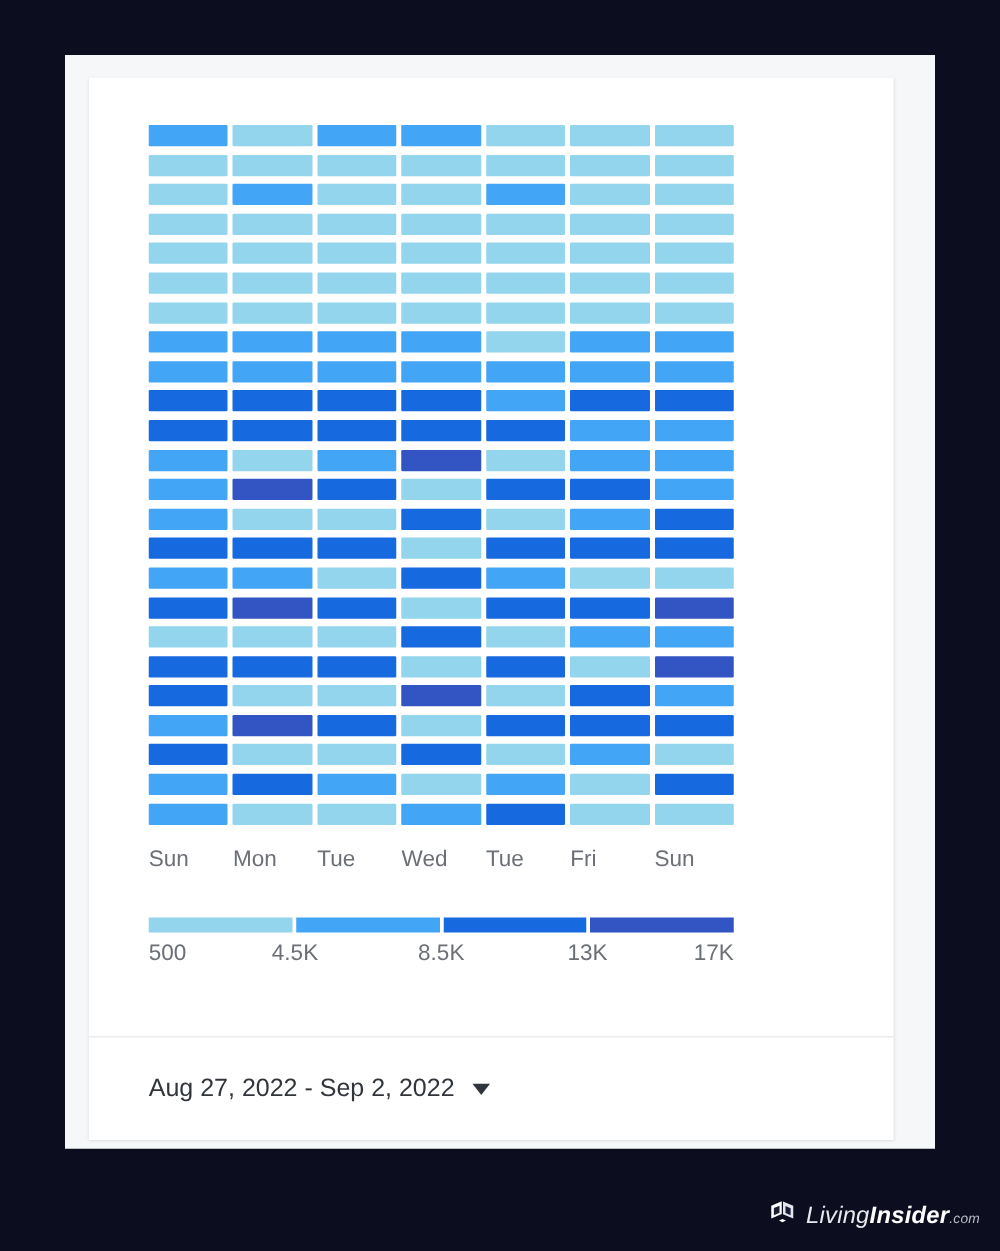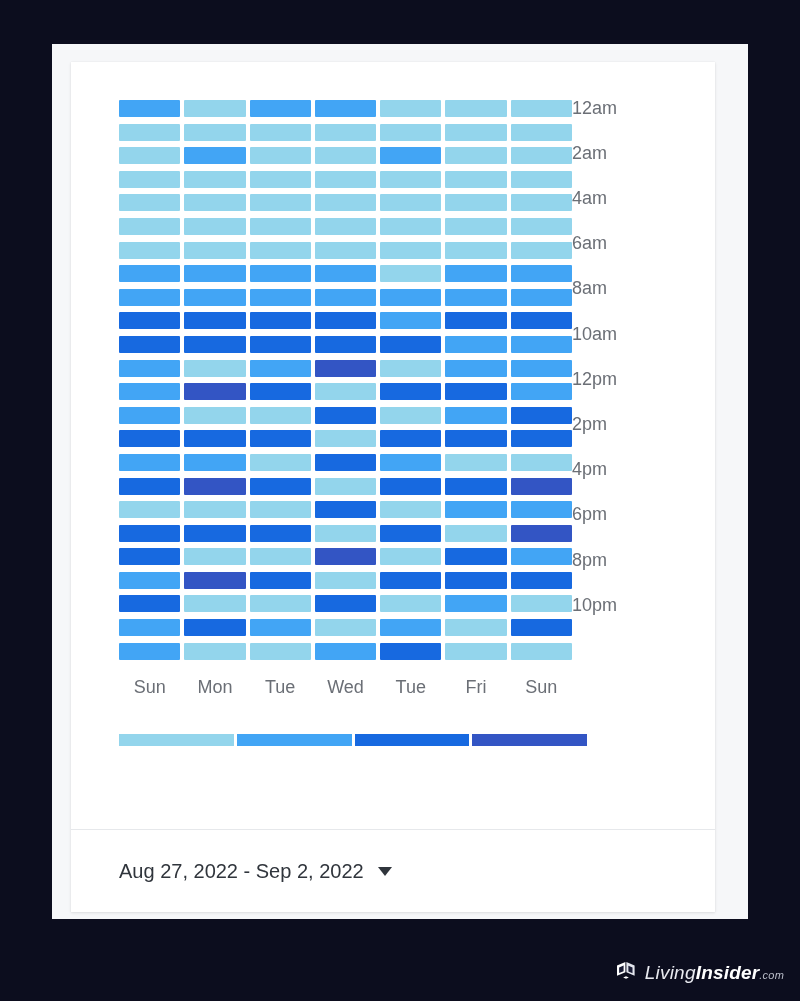--- a/index.html
+++ b/index.html
@@ -95,21 +95,20 @@
   .day-labels {
     display: grid;
     grid-template-columns: repeat(7, 1fr);
     column-gap: 4px;
     margin-top: 12px;
   }
 
   .day-label {
     font-size: 18px;
     color: #6b6f76;
-    text-align: center;
   }
 
   
   .legend {
     margin-top: 36px;
     width: 468px;
   }
 
   .legend-bars {
     display: grid;
@@ -385,43 +384,36 @@
               <div class="day-label">Sun</div>
               <div class="day-label">Mon</div>
               <div class="day-label">Tue</div>
               <div class="day-label">Wed</div>
               <div class="day-label">Tue</div>
               <div class="day-label">Fri</div>
               <div class="day-label">Sun</div>
             </div>
         </div>
 
-        <div class="hour-labels" id="hour-labels">
-            <div class="hour-label" style="top: -2.5px;">12am</div>
-            <div class="hour-label" style="top: 42.7px;">2am</div>
-            <div class="hour-label" style="top: 87.9px;">4am</div>
-            <div class="hour-label" style="top: 133.1px;">6am</div>
-            <div class="hour-label" style="top: 178.3px;">8am</div>
-            <div class="hour-label" style="top: 223.5px;">10am</div>
-            <div class="hour-label" style="top: 268.7px;">12pm</div>
-            <div class="hour-label" style="top: 313.9px;">2pm</div>
-            <div class="hour-label" style="top: 359.1px;">4pm</div>
-            <div class="hour-label" style="top: 404.3px;">6pm</div>
-            <div class="hour-label" style="top: 449.5px;">8pm</div>
-            <div class="hour-label" style="top: 494.7px;">10pm</div>
-          </div>
 
       </div>
 
       <div class="legend">
         <div class="legend-bars" id="legend-bars">
             <div class="legend-bar" style="background: rgb(147, 213, 236);"></div>
             <div class="legend-bar" style="background: rgb(66, 165, 245);"></div>
             <div class="legend-bar" style="background: rgb(23, 105, 224);"></div>
             <div class="legend-bar" style="background: rgb(51, 85, 196);"></div>
+          </div>
+        <div class="legend-ticks" id="legend-ticks">
+            <div class="legend-tick" style="left: 0%; transform: none;">500</div>
+            <div class="legend-tick" style="left: 25%;">4.5K</div>
+            <div class="legend-tick" style="left: 50%;">8.5K</div>
+            <div class="legend-tick" style="left: 75%;">13K</div>
+            <div class="legend-tick" style="left: 100%; transform: translateX(-100%);">17K</div>
           </div>
       </div>
 
     </div>
 
     <div class="card-footer">
       <div class="date-range">
         <span class="date-range-text">Aug 27, 2022 - Sep 2, 2022</span>
         <span class="caret"></span>
       </div>

